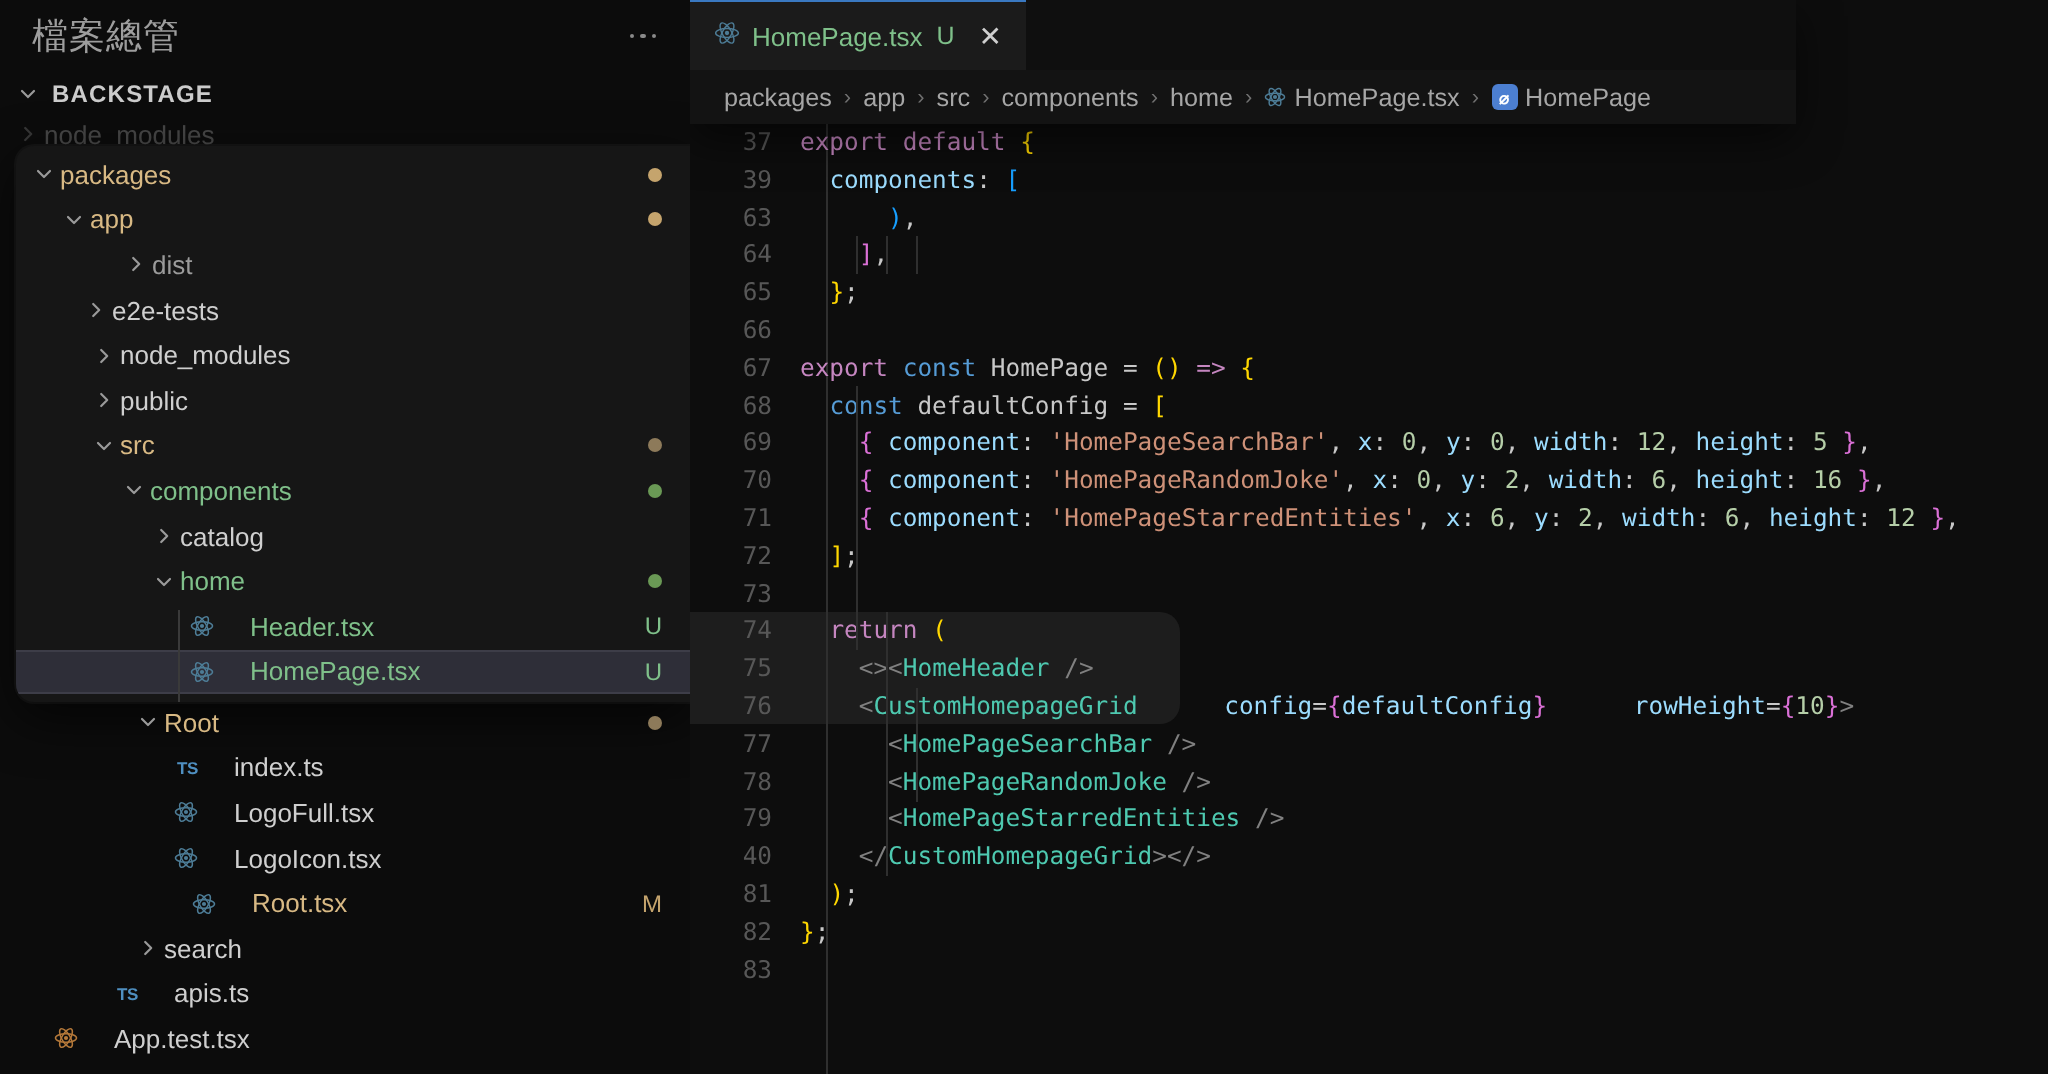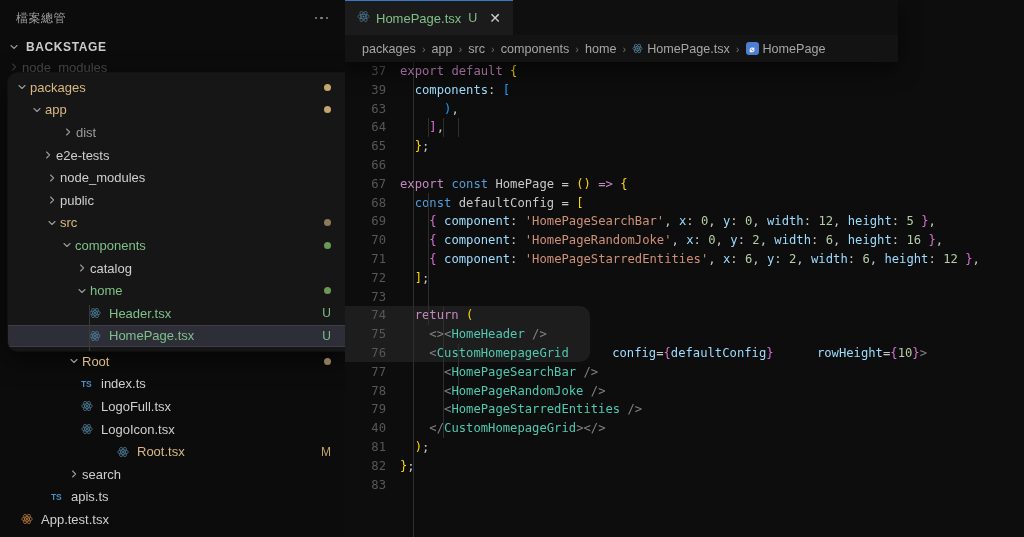--- a/index.html
+++ b/index.html
@@ -19,21 +19,21 @@
     width: 345px; height: 537px;
     background: #0c0c0c;
     flex: 0 0 345px;
     overflow: hidden;
   }
   #sidebar-title {
     height: 36px;
     display: flex; align-items: center;
     padding: 0 14px 0 16px;
     color: #9d9d9d;
-    font-size: 12px;
+    font-size: 18px;
     letter-spacing: .5px;
     gap: 39px;
   }
   #sidebar-title .ttl { flex: 1; }
   .ellipsis-btn {
     display: flex; gap: 3px; align-items: center;
     padding: 4px 3px;
   }
   .ellipsis-btn i {
     width: 2.5px; height: 2.5px; border-radius: 50%;
@@ -59,21 +59,21 @@
     color: #cfcfcf;
     padding-right: 14px;
     position: relative;
     white-space: nowrap;
   }
   .row .label { flex: 1; overflow: hidden; text-overflow: ellipsis; }
   .row .badge { font-size: 12px; margin-left: 6px; }
   .row .dot { width: 7px; height: 7px; border-radius: 50%; display:block; }
 
   .ficon { width: 18px; flex: 0 0 18px; display:flex; align-items:center;
-           justify-content:flex-start; margin-right: 2px; }
+           justify-content:flex-end; margin-right: 18px; }
   .ficon svg { display:block; }
   .ts-ico { font-size: 8.5px; font-weight: bold; color: #4f8fc0;
             letter-spacing: -.2px; }
 
   
   #tree-under { position:absolute; left:0; right:0; top:56px; }
   .dim { opacity: .30; }
 
   
   #tree-overlay {
@@ -375,21 +375,21 @@
           <span class="ficon">
             <svg width="12" height="12" viewBox="0 0 24 24">
               <ellipse cx="12" cy="12" rx="10.5" ry="4.2" fill="none" stroke="#4d7c96" stroke-width="1.5"></ellipse>
               <ellipse cx="12" cy="12" rx="10.5" ry="4.2" fill="none" stroke="#4d7c96" stroke-width="1.5" transform="rotate(60 12 12)"></ellipse>
               <ellipse cx="12" cy="12" rx="10.5" ry="4.2" fill="none" stroke="#4d7c96" stroke-width="1.5" transform="rotate(120 12 12)"></ellipse>
               <circle cx="12" cy="12" r="2.1" fill="#4d7c96"></circle>
             </svg>
           </span>
           <span class="label" style="color:#cfcfcf">LogoIcon.tsx</span>
         </div>
-        <div class="row" style="padding-left:117px">
+        <div class="row" style="padding-left:90px">
           <span class="ficon">
             <svg width="12" height="12" viewBox="0 0 24 24">
               <ellipse cx="12" cy="12" rx="10.5" ry="4.2" fill="none" stroke="#4d7c96" stroke-width="1.5"></ellipse>
               <ellipse cx="12" cy="12" rx="10.5" ry="4.2" fill="none" stroke="#4d7c96" stroke-width="1.5" transform="rotate(60 12 12)"></ellipse>
               <ellipse cx="12" cy="12" rx="10.5" ry="4.2" fill="none" stroke="#4d7c96" stroke-width="1.5" transform="rotate(120 12 12)"></ellipse>
               <circle cx="12" cy="12" r="2.1" fill="#4d7c96"></circle>
             </svg>
           </span>
           <span class="label" style="color:#d8b984">Root.tsx</span>
           <span class="badge" style="color:#c5a46d">M</span>

